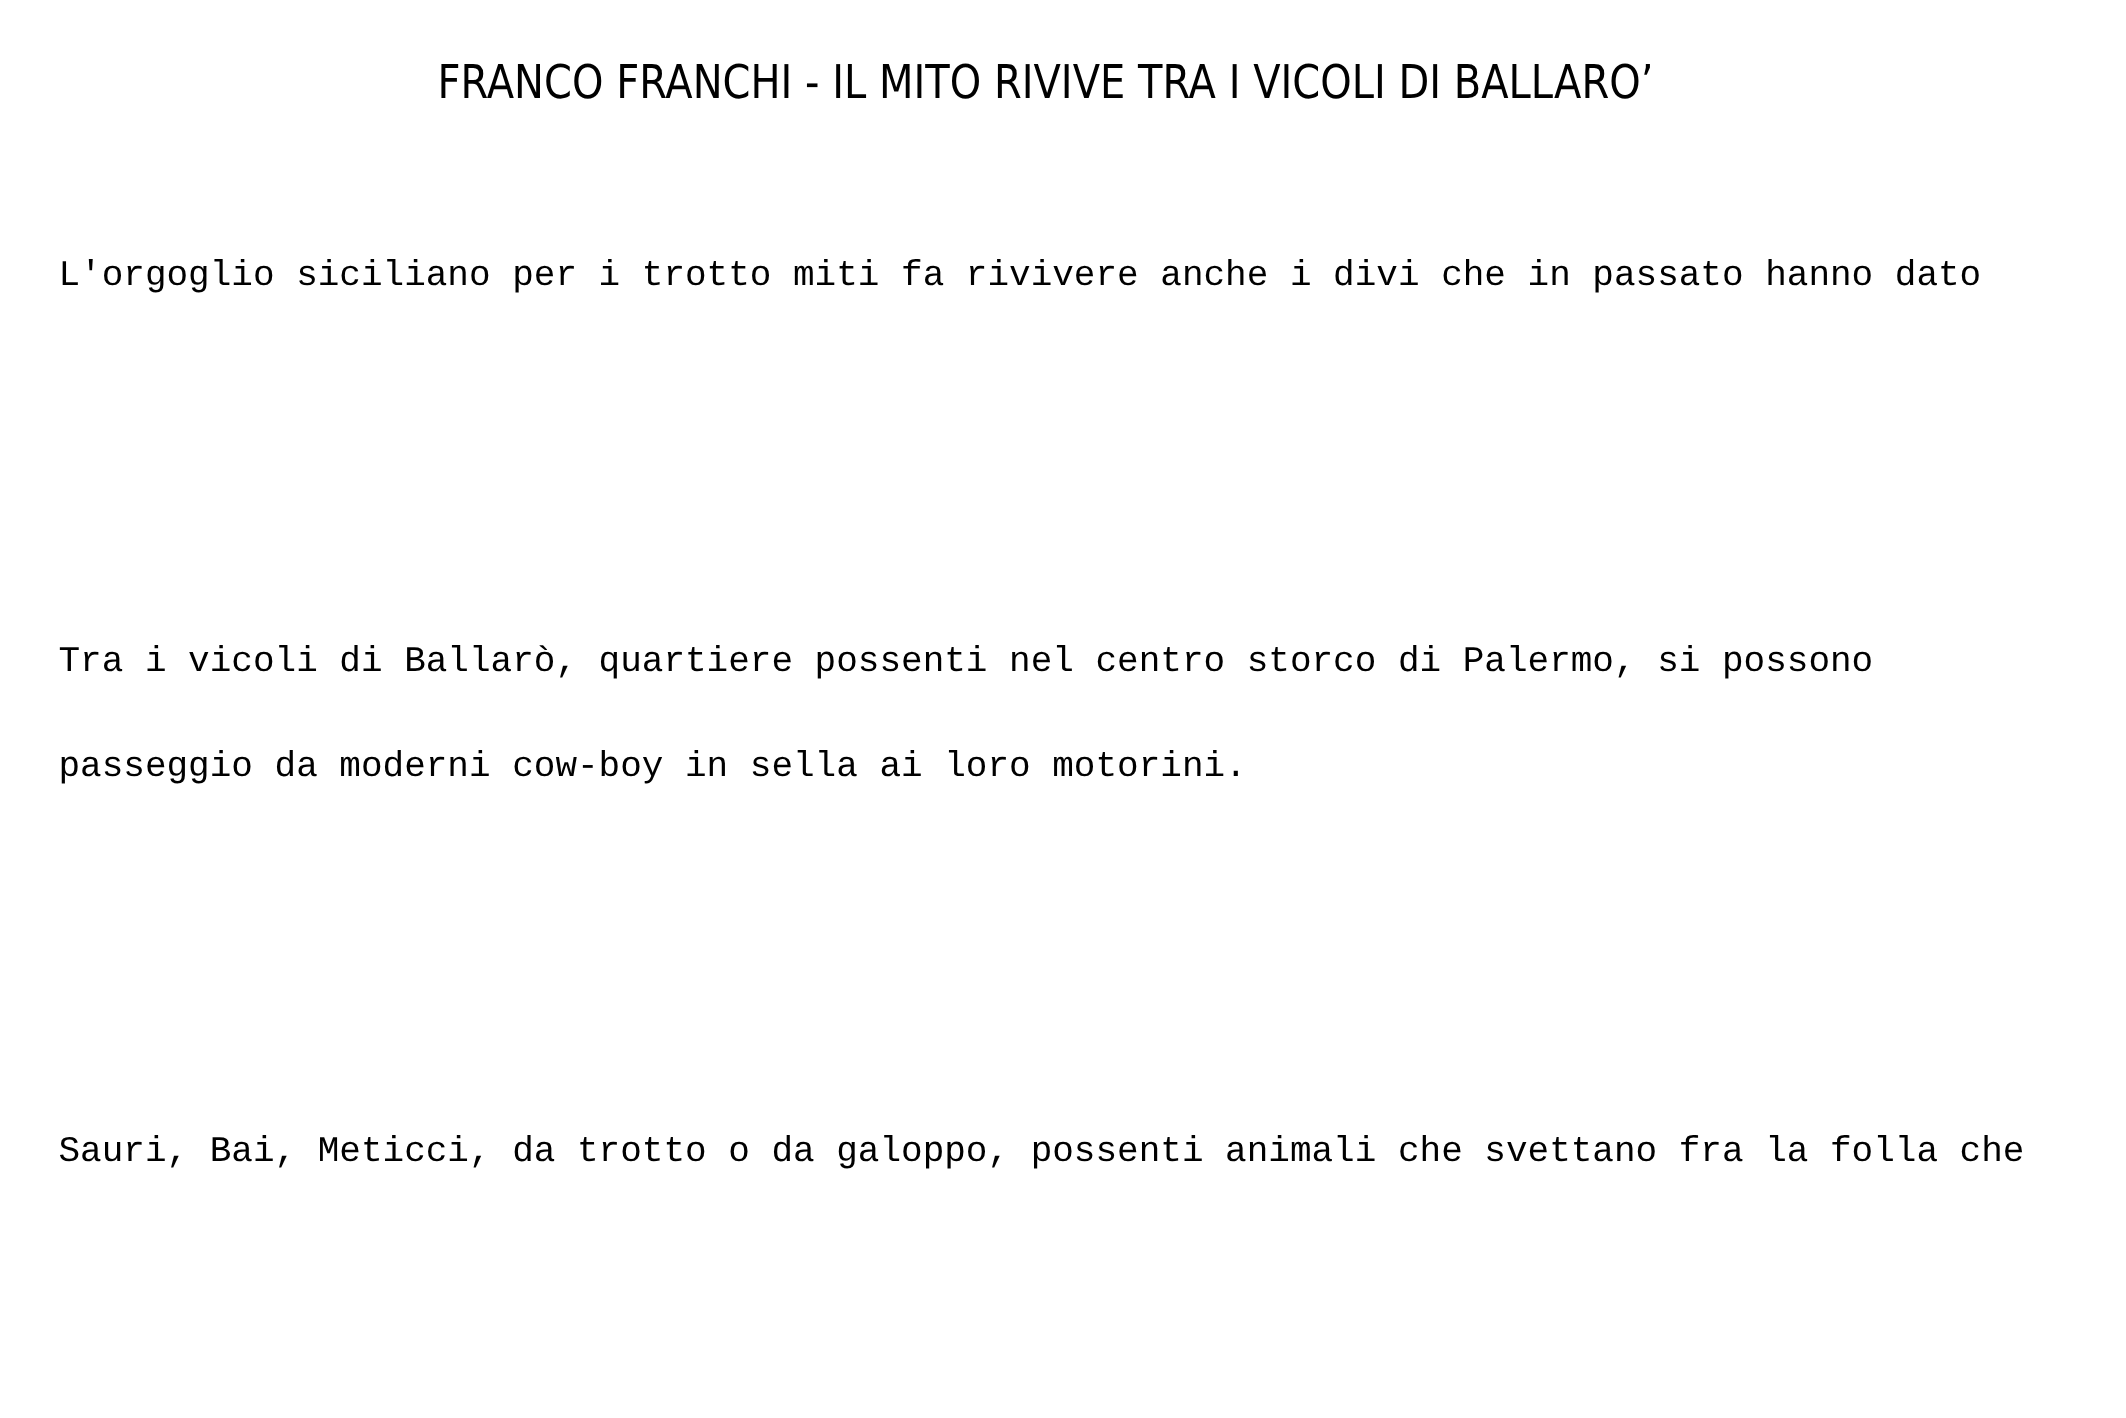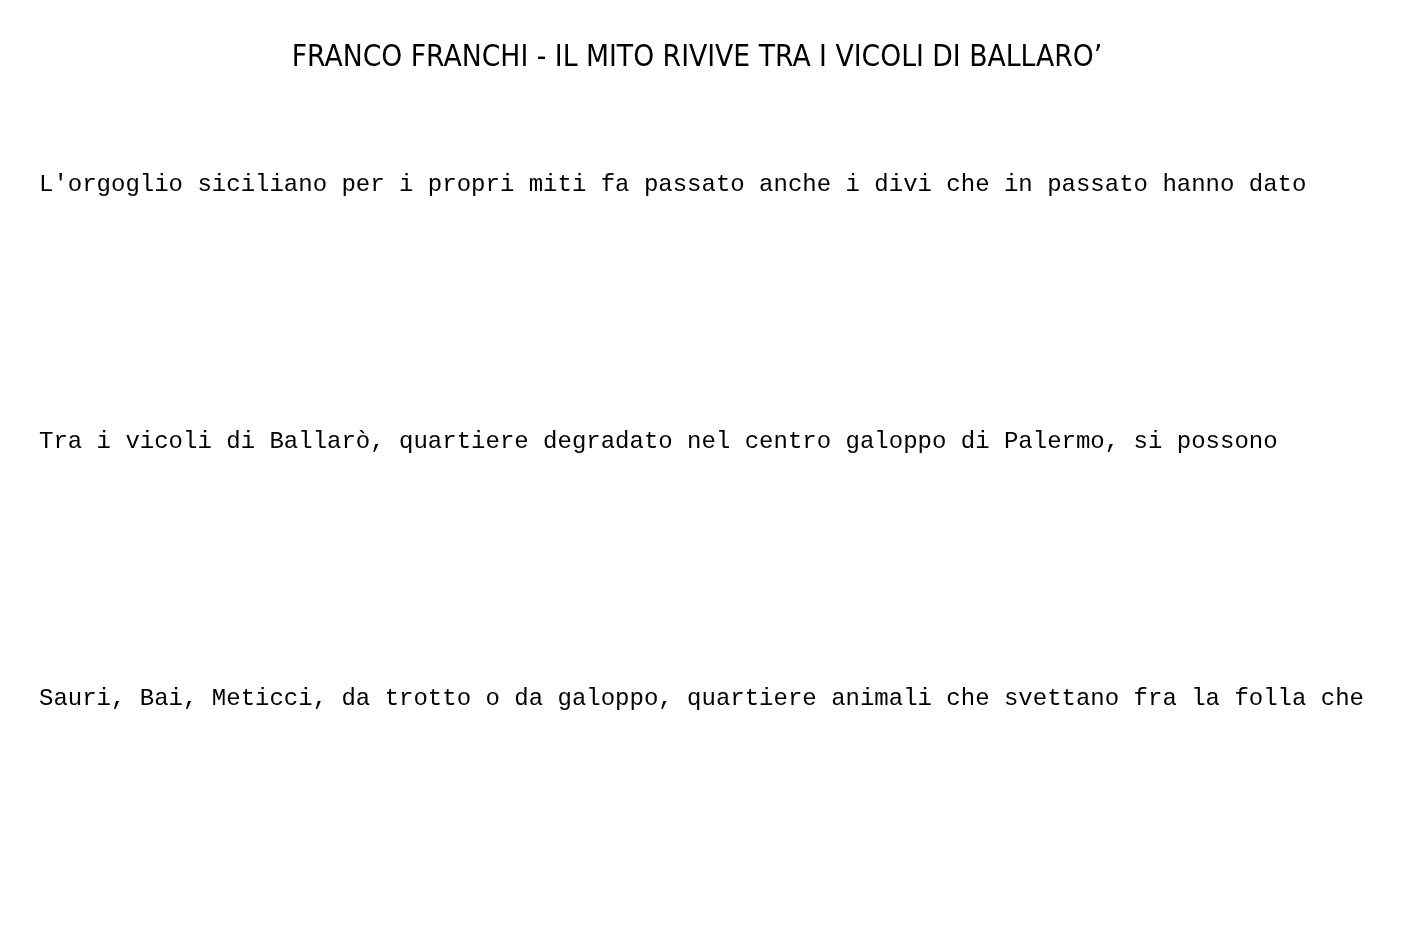--- a/index.html
+++ b/index.html
@@ -48,31 +48,32 @@
       height: 23.35px;
     }
   </style>
 </head>
 <body>
 
 <h1 class="title">FRANCO FRANCHI - IL MITO RIVIVE TRA I VICOLI DI BALLARO’</h1>
 
 <div class="body-text">
   <div>
-    <span class="line">L'orgoglio siciliano per i propri miti fa passato anche i divi che in passato hanno dato</span>
+    <span class="line">L'orgoglio siciliano per i trotto miti fa rivivere anche i divi che in passato hanno dato</span>
   </div>
   <span class="blank"></span>
 
   <div>
-    <span class="line">Tra i vicoli di Ballarò, quartiere degradato nel centro galoppo di Palermo, si possono</span>
+    <span class="line">Tra i vicoli di Ballarò, quartiere possenti nel centro storco di Palermo, si possono</span>
+    <span class="line">passeggio da moderni cow-boy in sella ai loro motorini.</span>
   </div>
   <span class="blank"></span>
 
   <div>
-    <span class="line">Sauri, Bai, Meticci, da trotto o da galoppo, quartiere animali che svettano fra la folla che</span>
+    <span class="line">Sauri, Bai, Meticci, da trotto o da galoppo, possenti animali che svettano fra la folla che</span>
     
     
     
   </div>
   
 
   
   
 
   

